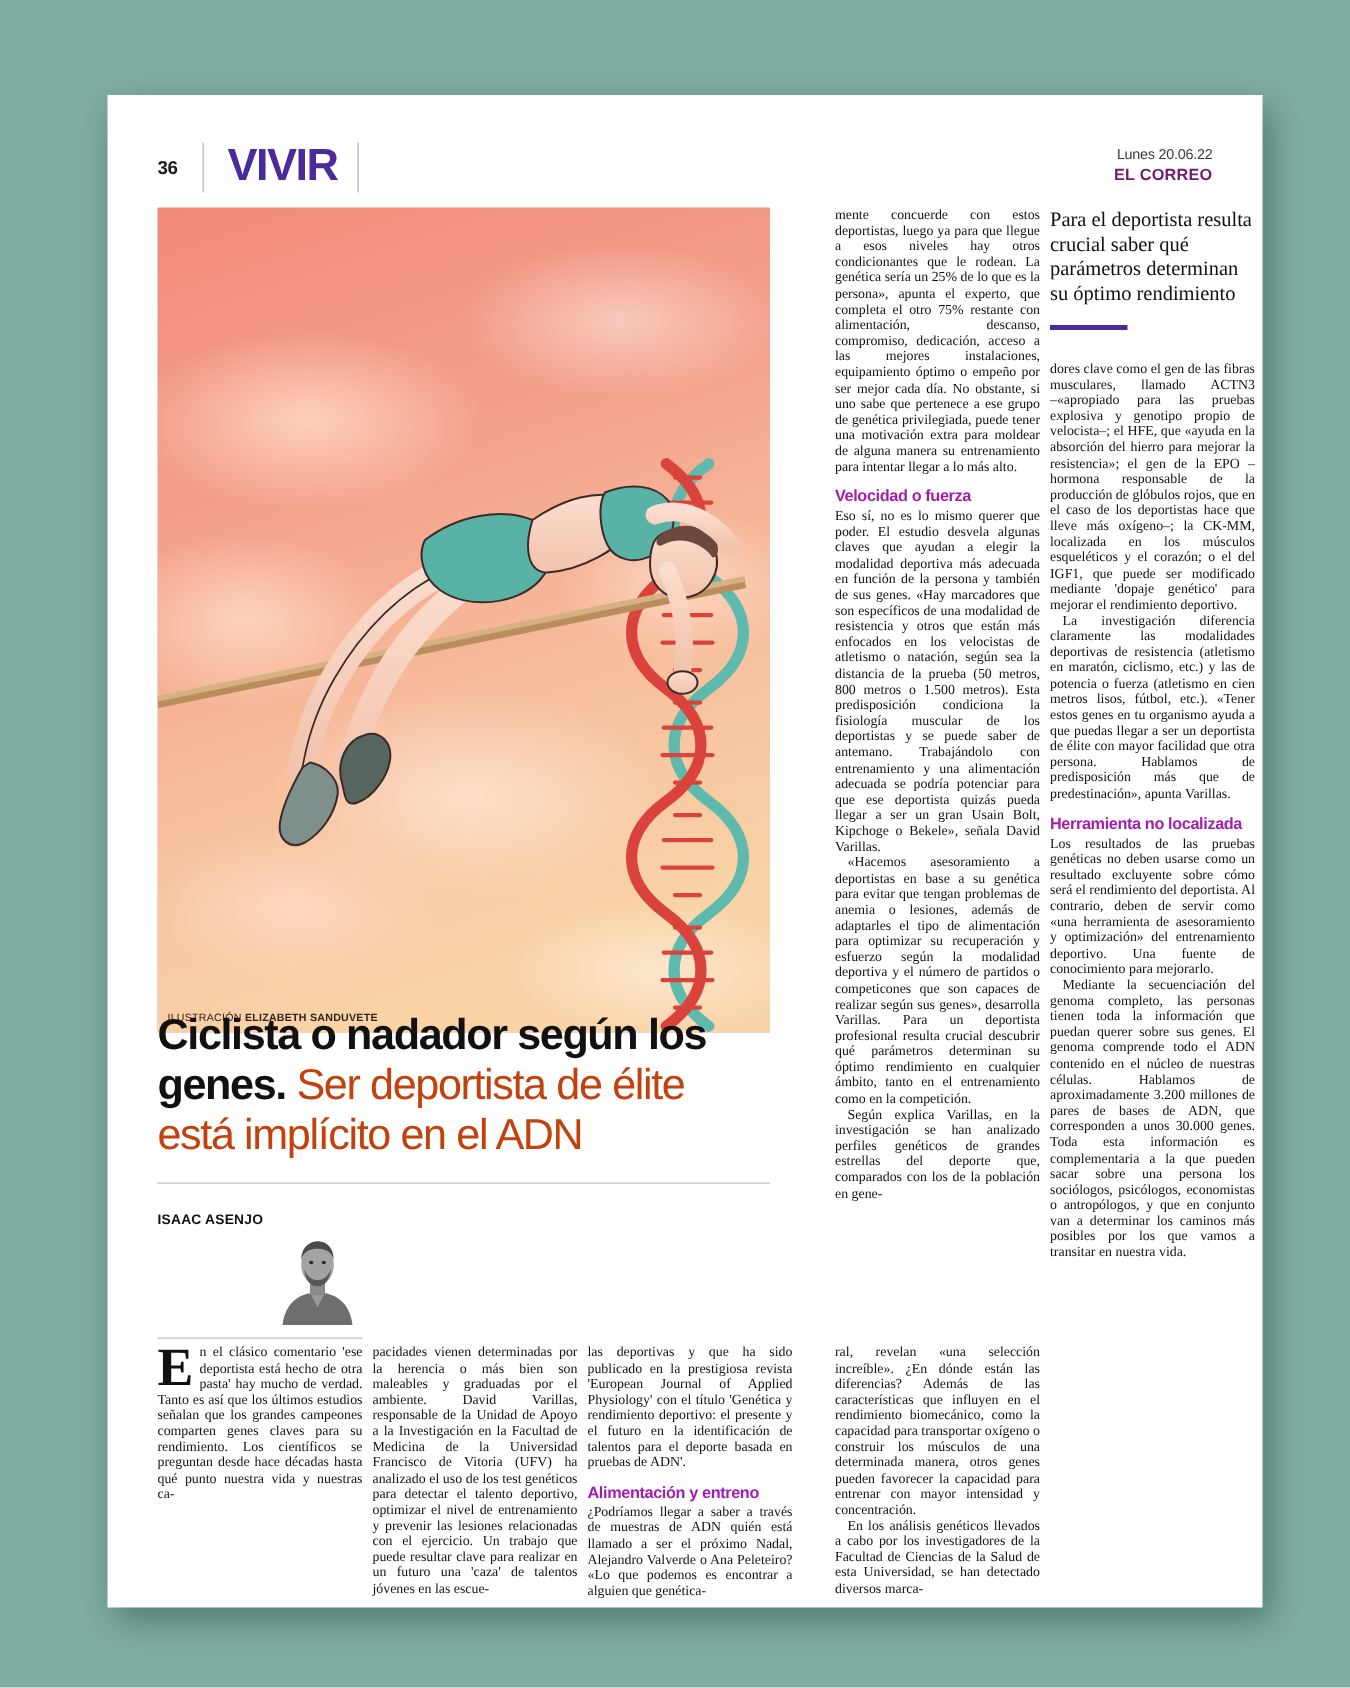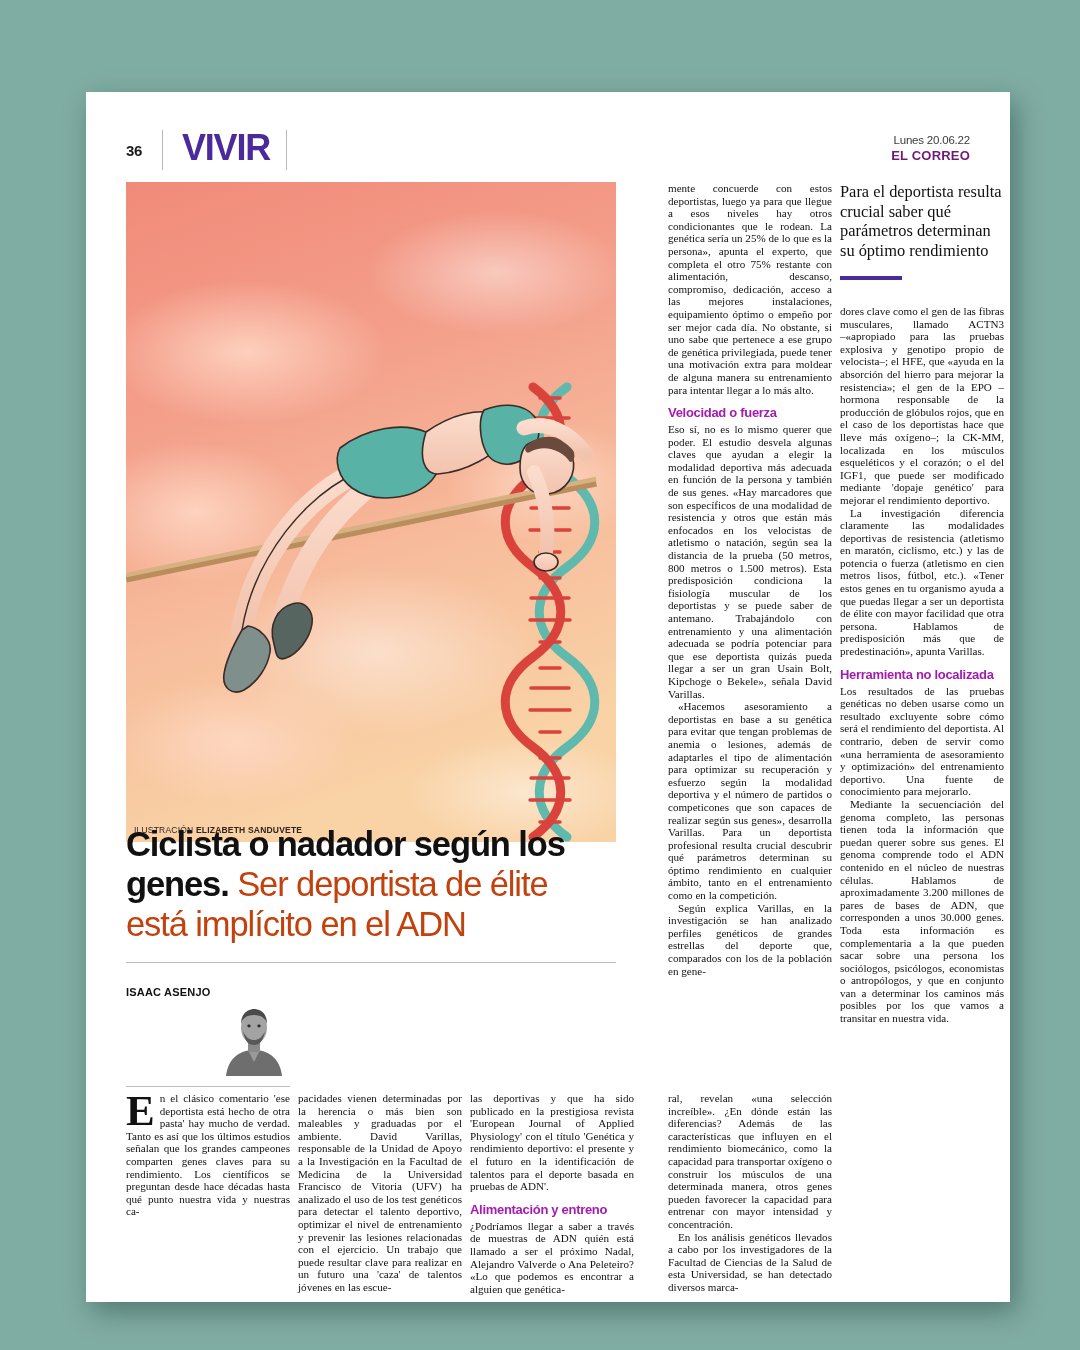--- a/index.html
+++ b/index.html
@@ -16,21 +16,20 @@
 
   
   #newspaper-page {
     position: absolute;
     left: 86px;
     top: 76px;
     width: 924px;
     height: 1210px;
     background: #ffffff;
     box-shadow: 6px 10px 26px rgba(20,50,45,0.42);
-    margin-top: 16px;
   }
 
   .page-inner {
     position: absolute;
     left: 40px;
     top: 32px;
     width: 844px;
     height: 1150px;
   }
 

